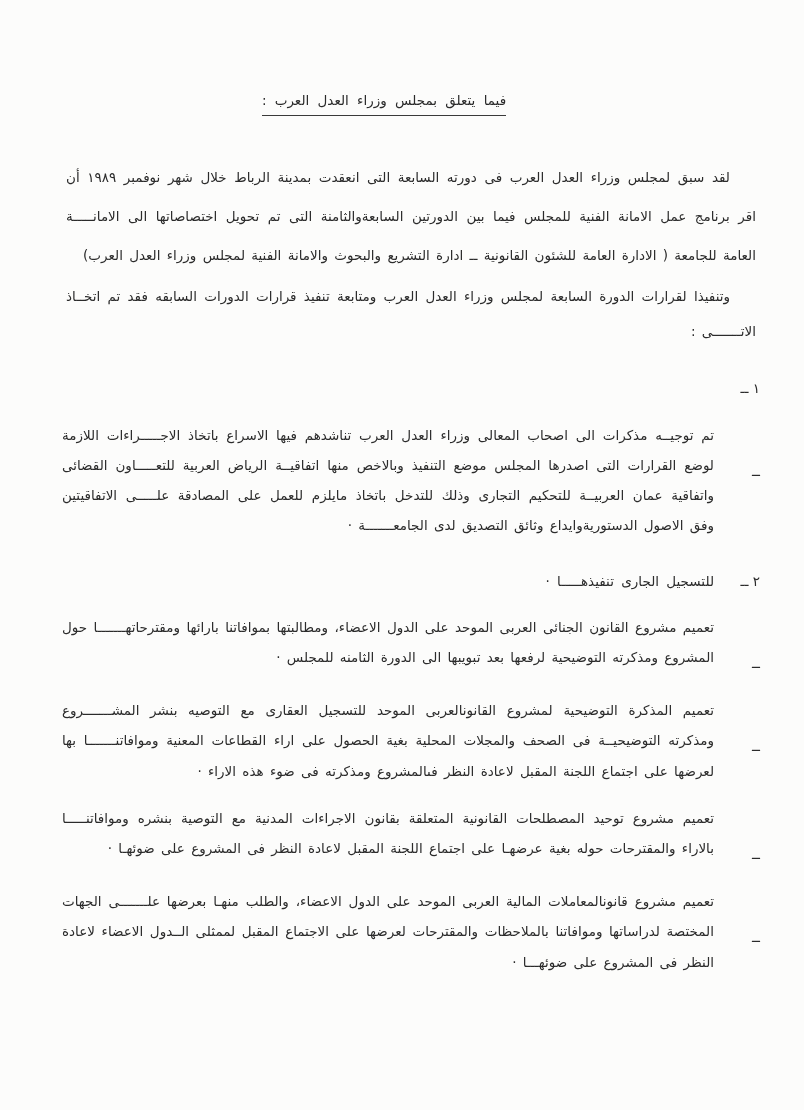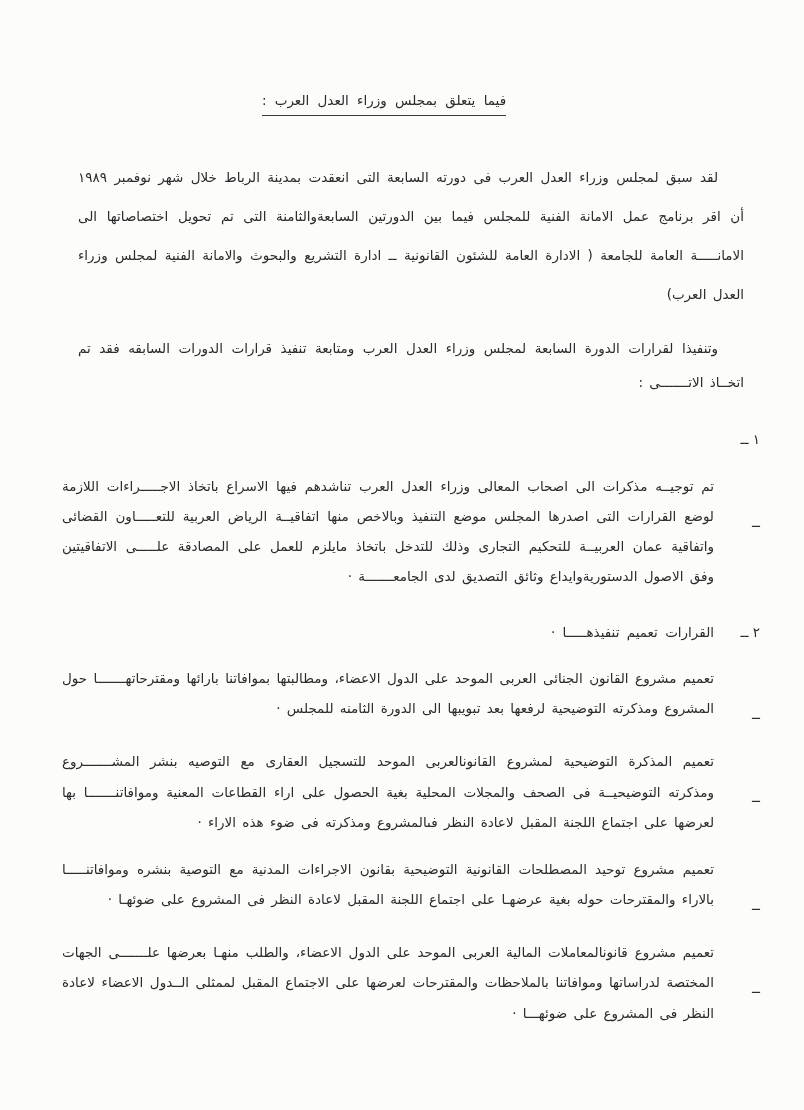--- a/index.html
+++ b/index.html
@@ -38,21 +38,21 @@
     padding-bottom: 7px;
     border-bottom: 1.6px solid #3a3a3a;
     color: #2a2a2a;
   }
   .body-block {
     margin: 0 44px 0 62px; 
     font-size: 13.5px;
     color: #2b2b2b;
   }
   p.para {
-    margin: 16px;
+    margin: 4px;
     line-height: 2.9;
     text-align: justify;
     text-indent: 26px;
     word-spacing: 2px;
   }
   p.para.second {
     margin-top: 4px;
     line-height: 2.55;
   }
   .numbered {
@@ -106,36 +106,36 @@
       <span class="num">١ ــ</span>
     </div>
 
     <div class="bullet">
       <span class="dash">ــ</span>
       <p class="bullet-text">تم توجيــه مذكرات الى اصحاب المعالى وزراء العدل العرب تناشدهم فيها الاسراع باتخاذ الاجـــــراءات اللازمة لوضع القرارات التى اصدرها المجلس موضع التنفيذ وبالاخص منها اتفاقيــة الرياض العربية للتعـــــاون القضائى واتفاقية عمان العربيــة للتحكيم التجارى وذلك للتدخل باتخاذ مايلزم للعمل على المصادقة علـــــى الاتفاقيتين وفق الاصول الدستوريةوايداع وثائق التصديق لدى الجامعـــــــة ·</p>
     </div>
 
     <div class="numbered">
       <span class="num">٢ ــ</span>
-      <span class="num-title">القرارات تعميم تنفيذهـــــا ·</span>
+      <span class="num-title">للتسجيل الجارى تنفيذهـــــا ·</span>
     </div>
 
     <div class="bullet">
       <span class="dash">ــ</span>
       <p class="bullet-text">تعميم مشروع القانون الجنائى العربى الموحد على الدول الاعضاء، ومطالبتها بموافاتنا بارائها ومقترحاتهـــــــا حول المشروع ومذكرته التوضيحية لرفعها بعد تبويبها الى الدورة الثامنه للمجلس ·</p>
     </div>
 
     <div class="bullet">
       <span class="dash">ــ</span>
       <p class="bullet-text">تعميم المذكرة التوضيحية لمشروع القانونالعربى الموحد للتسجيل العقارى مع التوصيه بنشر المشـــــــروع ومذكرته التوضيحيــة فى الصحف والمجلات المحلية بغية الحصول على اراء القطاعات المعنية وموافاتنـــــــا بها لعرضها على اجتماع اللجنة المقبل لاعادة النظر فىالمشروع ومذكرته فى ضوء هذه الاراء ·</p>
     </div>
 
     <div class="bullet">
       <span class="dash">ــ</span>
-      <p class="bullet-text">تعميم مشروع توحيد المصطلحات القانونية التوضيحية بقانون الاجراءات المدنية مع التوصية بنشره وموافاتنـــــا بالاراء والمقترحات حوله بغية عرضهـا على اجتماع اللجنة المقبل لاعادة النظر فى المشروع على ضوئهـا ·</p>
+      <p class="bullet-text">تعميم مشروع توحيد المصطلحات القانونية المتعلقة بقانون الاجراءات المدنية مع التوصية بنشره وموافاتنـــــا بالاراء والمقترحات حوله بغية عرضهـا على اجتماع اللجنة المقبل لاعادة النظر فى المشروع على ضوئهـا ·</p>
     </div>
 
     <div class="bullet">
       <span class="dash">ــ</span>
       <p class="bullet-text">تعميم مشروع قانونالمعاملات المالية العربى الموحد على الدول الاعضاء، والطلب منهـا بعرضها علـــــــى الجهات المختصة لدراساتها وموافاتنا بالملاحظات والمقترحات لعرضها على الاجتماع المقبل لممثلى الــدول الاعضاء لاعادة النظر فى المشروع على ضوئهـــا ·</p>
     </div>
 
   </div>
 </div>
 

